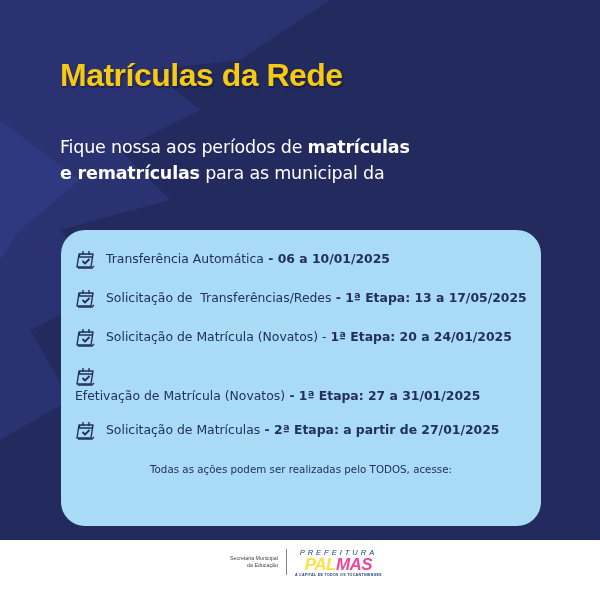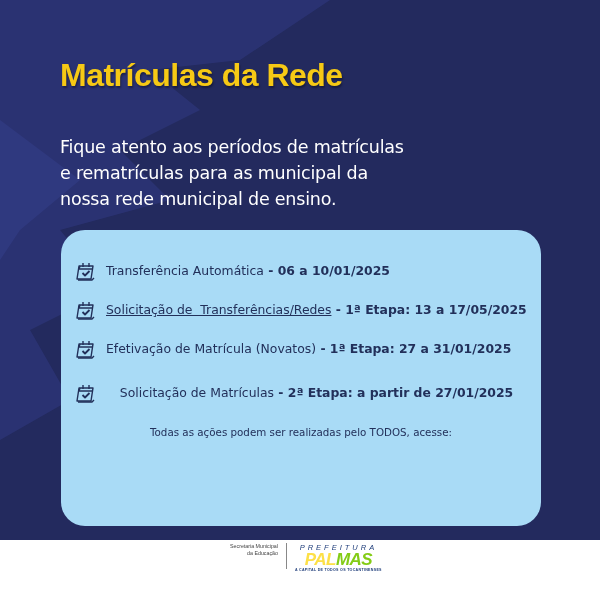--- a/index.html
+++ b/index.html
@@ -1,61 +1,60 @@
 <!DOCTYPE html>
 <html><head>
 <meta charset="utf-8">
 <style>
   html, body { margin: 0; padding: 0; }
   body { width: 600px; height: 600px; overflow: hidden; font-family: "DejaVu Sans", sans-serif; }
   .poster { position: relative; width: 600px; height: 580px; background: #232a5e; overflow: hidden; padding-left: 12px; }
   .bg-deco { position: absolute; left: 0; top: 0; width: 600px; height: 540px; }
   .title { position: absolute; left: 60px; top: 60px; margin: 0; color: #f6c915; font-family: "Liberation Sans", sans-serif; font-weight: 700; font-size: 32px; line-height: 31px; letter-spacing: -0.5px; text-shadow: 1px 2px 2px rgba(0,0,0,0.35); }
   .subtitle { position: absolute; left: 60px; top: 134px; width: 440px; margin: 0; color: #ffffff; font-family: "DejaVu Sans", sans-serif; font-size: 17.5px; line-height: 26px; letter-spacing: -0.2px; }
-  .subtitle b { font-weight: 400; }
+  .subtitle b { font-weight: 700; }
   .card { position: absolute; left: 61px; top: 230px; width: 480px; height: 296px; background: #a9dbf6; border-radius: 24px; box-sizing: border-box; padding: 14px 14px 0 14px; }
   .item { display: flex; align-items: flex-start; color: #22305a; font-size: 12.4px; line-height: 18px; }
   .item .ico { flex: 0 0 22px; width: 22px; height: 22px; margin-right: 9px; margin-top: -2px; }
   .item .txt { flex: 1; }
   .item .txt b { font-weight: 700; }
   .footer-note { margin-top: 4px; text-align: center; color: #22305a; font-size: 10.3px; line-height: 16px; }
   .footer-note b { display: block; font-weight: 700; font-size: 10.8px; }
   .white-band { position: absolute; left: 0; top: 540px; width: 600px; height: 60px; background: #ffffff; }
-  .logo-area { position: absolute; left: 200px; top: 543px; width: 210px; height: 38px; display: flex; }
+  .logo-area { position: absolute; left: 200px; top: 543px; width: 210px; height: 38px; display: flex; align-items: center; }
   .sec-text { width: 78px; text-align: right; font-family: "Liberation Sans", sans-serif; font-size: 5.3px; line-height: 7px; color: #444; }
   .divider { width: 1px; height: 26px; background: #888; margin: 0 8px; }
   .palmas { display: flex; flex-direction: column; align-items: center; }
   .prefeitura { font-family: "Liberation Sans", sans-serif; font-style: italic; font-size: 7.5px; letter-spacing: 3px; color: #1f3d7a; }
   .palmas-word { font-family: "Liberation Sans", sans-serif; font-weight: 900; font-style: italic; font-size: 17px; line-height: 16px; letter-spacing: -0.5px; }
-  .palmas-word .p1 { color: #fde047; } .palmas-word .p2 { color: #84cc16; }
+  .palmas-word .p1 { color: #fde047; } .palmas-word .p2 { color: #ec4899; }
   .tagline { font-family: "Liberation Sans", sans-serif; font-size: 3.6px; color: #1f3d7a; letter-spacing: 0.3px; font-weight: 700; }
   .strip { position: absolute; left: 0; top: 583px; width: 600px; height: 17px; display: flex; }
   .tile { width: 16px; height: 17px; flex: 0 0 auto; position: relative; }
 </style>
 </head>
 <body>
 
 <div class="poster">
   <svg class="bg-deco" viewBox="0 0 600 540">
     <polygon points="0,0 330,0 240,60 150,70 200,110 120,150 170,200 60,230 110,290 30,330 70,400 0,440" fill="#2d367a" opacity="0.75"></polygon>
     <polygon points="0,120 80,180 20,230 0,260" fill="#343e88" opacity="0.6"></polygon>
   </svg>
 
   <h1 class="title">
     <span>Matrículas da Rede</span><br>
   </h1>
 
   <p class="subtitle">
-    <span>Fique atento aos períodos de </span><b>matrículas</b><br>
+    <span>Fique nossa aos períodos de </span><b>matrículas</b><br>
     <b>e rematrículas</b><span> para as municipal da</span><br>
-    <span>nossa rede municipal de ensino.</span>
   </p>
 
   <div class="card">
-    <div class="item" style="margin-top:18px;">
+    <div class="item" style="margin-top:6px;">
       <svg class="ico" viewBox="0 0 22 22">
           <g fill="none" stroke="#22305a" stroke-width="1.4" stroke-linejoin="round">
             <path d="M4 6 h14 l-2 13 h-14 z"></path>
             <path d="M5 6 l-1 3 h14"></path>
             <path d="M3 20 h14 l2-2"></path>
             <line x1="8" y1="3" x2="8" y2="7"></line>
             <line x1="14" y1="3" x2="14" y2="7"></line>
             <path d="M7.5 13 l2.5 2.5 l4.5-4.5" stroke-width="1.8"></path>
           </g>
         </svg>
@@ -65,36 +64,49 @@
       <svg class="ico" viewBox="0 0 22 22">
           <g fill="none" stroke="#22305a" stroke-width="1.4" stroke-linejoin="round">
             <path d="M4 6 h14 l-2 13 h-14 z"></path>
             <path d="M5 6 l-1 3 h14"></path>
             <path d="M3 20 h14 l2-2"></path>
             <line x1="8" y1="3" x2="8" y2="7"></line>
             <line x1="14" y1="3" x2="14" y2="7"></line>
             <path d="M7.5 13 l2.5 2.5 l4.5-4.5" stroke-width="1.8"></path>
           </g>
         </svg>
-      <span class="txt"><span style="white-space:pre;text-decoration:underline;">Solicitação de  Transferências/Redes</span><b> - 1ª Etapa: 13 a 17/05/2025</b></span>
+      <span class="txt"><span style="white-space:pre;">Solicitação de  Transferências/Redes</span><b> - 1ª Etapa: 13 a 17/05/2025</b></span>
     </div>
     <div class="item" style="margin-top:19px;">
       <svg class="ico" viewBox="0 0 22 22">
           <g fill="none" stroke="#22305a" stroke-width="1.4" stroke-linejoin="round">
             <path d="M4 6 h14 l-2 13 h-14 z"></path>
             <path d="M5 6 l-1 3 h14"></path>
             <path d="M3 20 h14 l2-2"></path>
             <line x1="8" y1="3" x2="8" y2="7"></line>
             <line x1="14" y1="3" x2="14" y2="7"></line>
             <path d="M7.5 13 l2.5 2.5 l4.5-4.5" stroke-width="1.8"></path>
           </g>
         </svg>
+      <span class="txt"><span>Solicitação de Matrícula (Novatos) - </span><b>1ª Etapa: 20 a 24/01/2025</b></span>
+    </div>
+    <div class="item" style="margin-top:19px;flex-direction:column;">
+      <svg class="ico" viewBox="0 0 22 22">
+          <g fill="none" stroke="#22305a" stroke-width="1.4" stroke-linejoin="round">
+            <path d="M4 6 h14 l-2 13 h-14 z"></path>
+            <path d="M5 6 l-1 3 h14"></path>
+            <path d="M3 20 h14 l2-2"></path>
+            <line x1="8" y1="3" x2="8" y2="7"></line>
+            <line x1="14" y1="3" x2="14" y2="7"></line>
+            <path d="M7.5 13 l2.5 2.5 l4.5-4.5" stroke-width="1.8"></path>
+          </g>
+        </svg>
       <span class="txt"><span>Efetivação de Matrícula (Novatos)</span><b> - 1ª Etapa: 27 a 31/01/2025</b></span>
     </div>
-    <div class="item" style="margin-top:24px;text-align:center;">
+    <div class="item" style="margin-top:16px;">
       <svg class="ico" viewBox="0 0 22 22">
           <g fill="none" stroke="#22305a" stroke-width="1.4" stroke-linejoin="round">
             <path d="M4 6 h14 l-2 13 h-14 z"></path>
             <path d="M5 6 l-1 3 h14"></path>
             <path d="M3 20 h14 l2-2"></path>
             <line x1="8" y1="3" x2="8" y2="7"></line>
             <line x1="14" y1="3" x2="14" y2="7"></line>
             <path d="M7.5 13 l2.5 2.5 l4.5-4.5" stroke-width="1.8"></path>
           </g>
         </svg>

